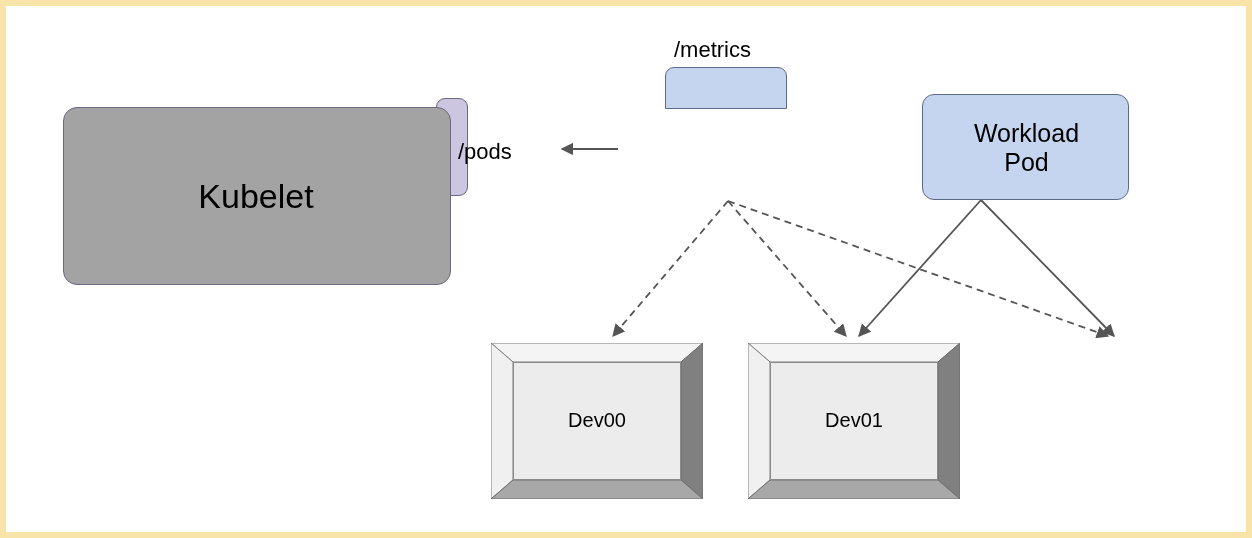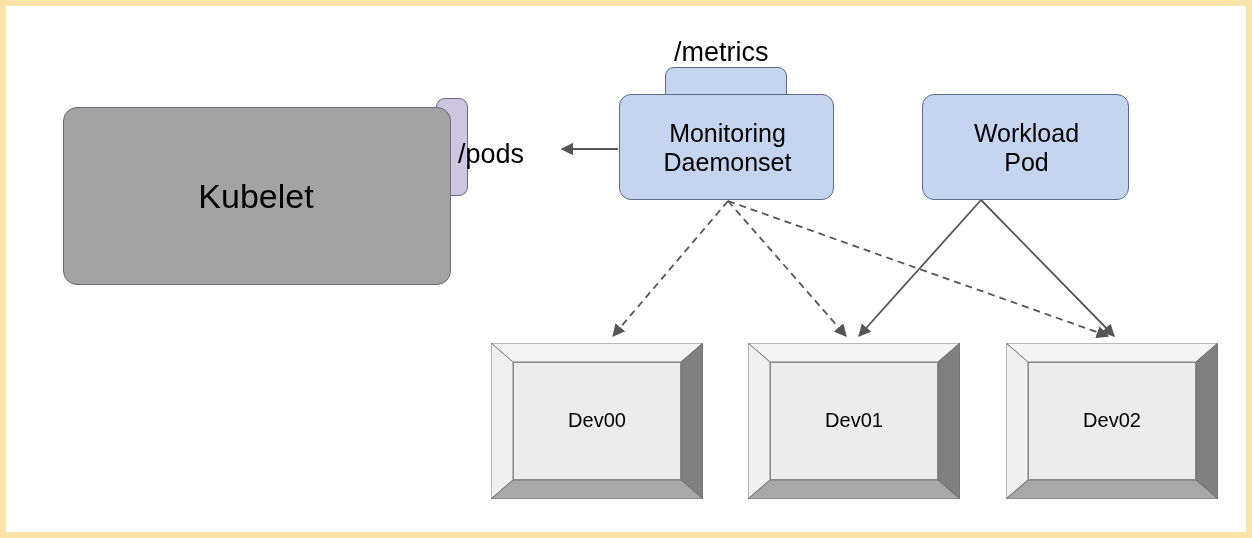--- a/index.html
+++ b/index.html
@@ -108,21 +108,21 @@
   }
   .workload-body .node-label {
     left: 0; top: 0; width: 207px; height: 106px;
     display: flex; align-items: center; justify-content: center;
     font-size: 25px;
   }
   
   .edge-label {
     position: absolute;
     color: #000000;
-    font-size: 27px;
+    font-size: 22px;
     white-space: nowrap;
   }
   #label-pods { left: 452px; top: 133px; }
   #label-metrics { left: 668px; top: 31px; }
   
   .device {
     position: absolute;
     top: 337px;
     width: 212px;
     height: 156px;
@@ -182,24 +182,20 @@
   </svg>
 
   <div class="kubelet-tab"></div>
   <div class="kubelet-body">
     <div class="node-label">Kubelet</div>
   </div>
   <div class="edge-label" id="label-pods">/pods</div>
 
   <div class="edge-label" id="label-metrics">/metrics</div>
   <div class="metrics-tab"></div>
-  <div class="monitoring-body">
-    <div class="node-label">Monitoring
-Daemonset</div>
-  </div>
 
   <div class="workload-body">
     <div class="node-label">Workload
 Pod</div>
   </div>
 
   <div class="device" id="device-0">
     <svg class="bevel-frame" viewBox="0 0 212 156" preserveAspectRatio="none" xmlns="http://www.w3.org/2000/svg">
       <polygon points="0,0 212,0 190,19 22,19" fill="#f4f4f4" stroke="#7d7d7d" stroke-width="1"></polygon>
       <polygon points="0,0 22,19 22,137 0,156" fill="#f0f0f0" stroke="#7d7d7d" stroke-width="1"></polygon>
@@ -216,25 +212,14 @@
       <polygon points="0,0 212,0 190,19 22,19" fill="#f4f4f4" stroke="#7d7d7d" stroke-width="1"></polygon>
       <polygon points="0,0 22,19 22,137 0,156" fill="#f0f0f0" stroke="#7d7d7d" stroke-width="1"></polygon>
       <polygon points="212,0 212,156 190,137 190,19" fill="#808080" stroke="#6e6e6e" stroke-width="1"></polygon>
       <polygon points="0,156 22,137 190,137 212,156" fill="#a8a8a8" stroke="#6e6e6e" stroke-width="1"></polygon>
     </svg>
     <div class="face">
       <div class="node-label">Dev01</div>
     </div>
   </div>
 
-  <div class="device" id="device-2">
-    <svg class="bevel-frame" viewBox="0 0 212 156" preserveAspectRatio="none" xmlns="http://www.w3.org/2000/svg">
-      <polygon points="0,0 212,0 190,19 22,19" fill="#f4f4f4" stroke="#7d7d7d" stroke-width="1"></polygon>
-      <polygon points="0,0 22,19 22,137 0,156" fill="#f0f0f0" stroke="#7d7d7d" stroke-width="1"></polygon>
-      <polygon points="212,0 212,156 190,137 190,19" fill="#808080" stroke="#6e6e6e" stroke-width="1"></polygon>
-      <polygon points="0,156 22,137 190,137 212,156" fill="#a8a8a8" stroke="#6e6e6e" stroke-width="1"></polygon>
-    </svg>
-    <div class="face">
-      <div class="node-label">Dev02</div>
-    </div>
-  </div>
 
 </div>
 
 </body></html>

